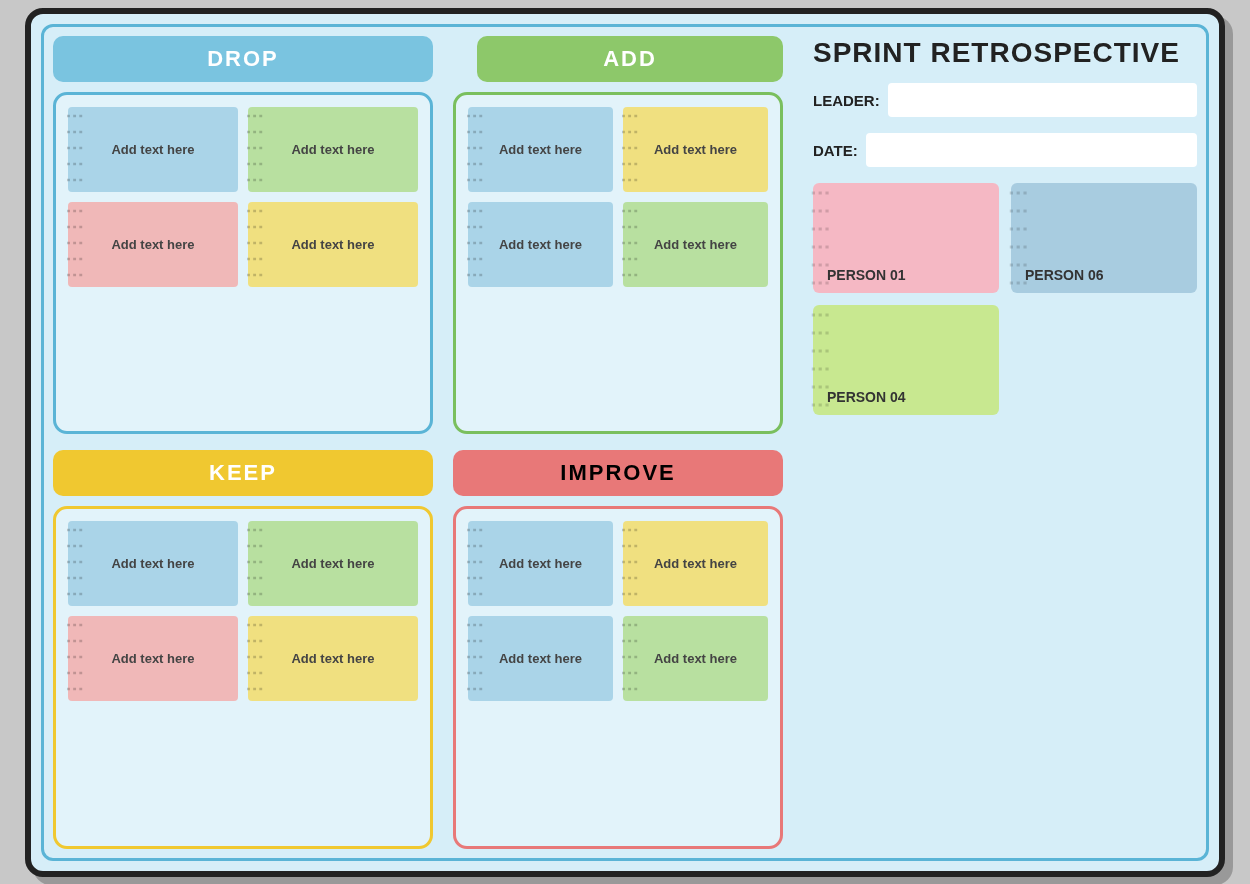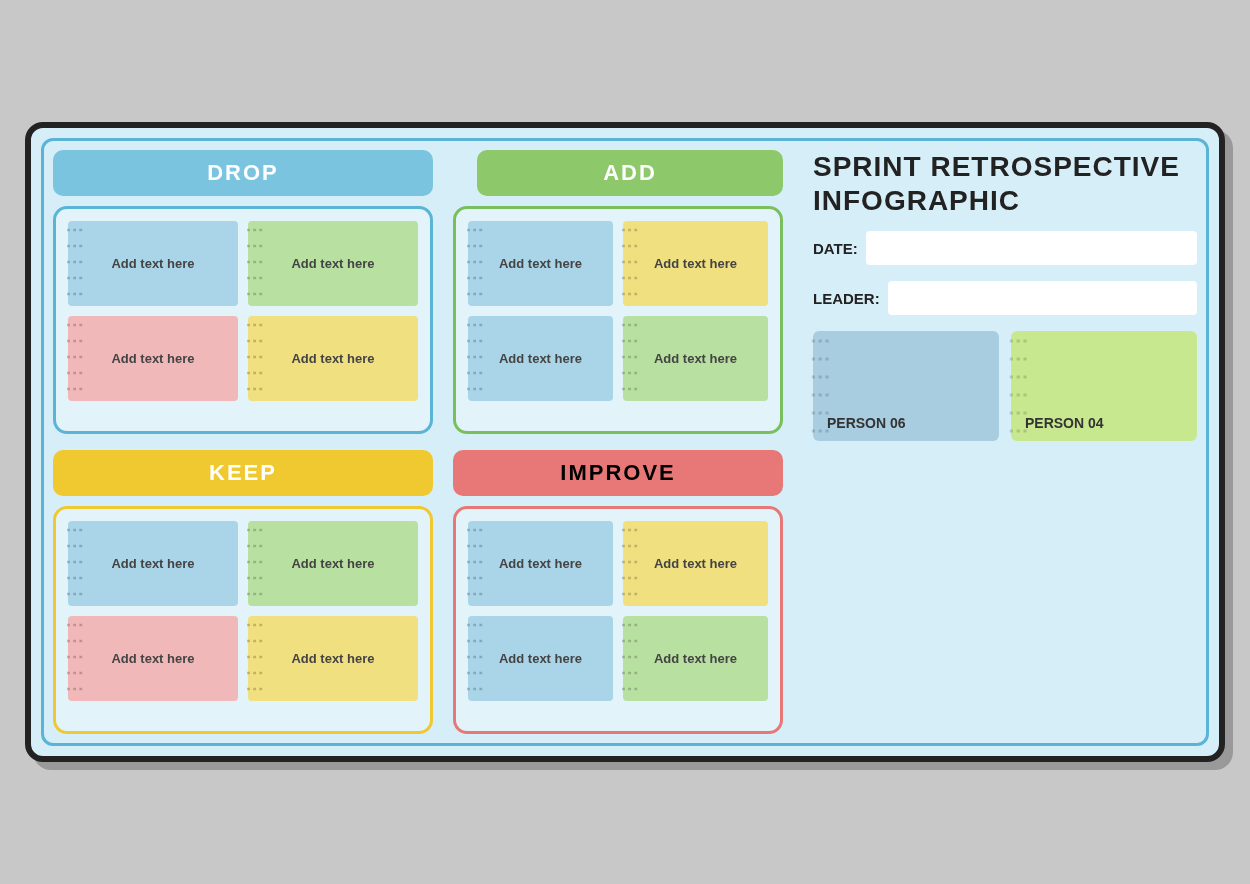--- a/index.html
+++ b/index.html
@@ -6,21 +6,21 @@
     body {
       background: #c8c8c8;
       display: flex;
       justify-content: center;
       align-items: center;
       min-height: 100vh;
       font-family: Arial, sans-serif;
     }
     .outer-frame {
       width: 1200px;
-      height: 640px;
+      height: 869px;
       background: #d6eef8;
       border: 6px solid #222;
       border-radius: 18px;
       position: relative;
       box-shadow: 8px 8px 0 #999;
       overflow: hidden;
     }
     
     .outer-frame::before {
       content: '';
@@ -307,35 +307,37 @@
         </div>
       </div>
 
     </div>
 
     <div class="right-panel">
 
       <div class="title-block">
         <div class="retro-title">
           <span>SPRINT RETROSPECTIVE</span><br>
-          <span>INFOGRAPHIC</span>
-        </div>
+        </div>
+      </div>
+
+      <div class="field-row">
+        <span class="field-label">LEADER:</span>
+        <input class="field-input" type="text" value="" style="">
       </div>
 
       <div class="field-row">
         <span class="field-label">DATE:</span>
         <input class="field-input" type="text" value="" style="">
       </div>
 
-      <div class="field-row">
-        <span class="field-label">LEADER:</span>
-        <input class="field-input" type="text" value="" style="">
-      </div>
-
       <div class="persons-grid">
+        <div class="person-card p1">
+          <span>PERSON 01</span>
+        </div>
         <div class="person-card p2">
           <span>PERSON 06</span>
         </div>
         <div class="person-card p4">
           <span>PERSON 04</span>
         </div>
       </div>
 
     </div>
 

